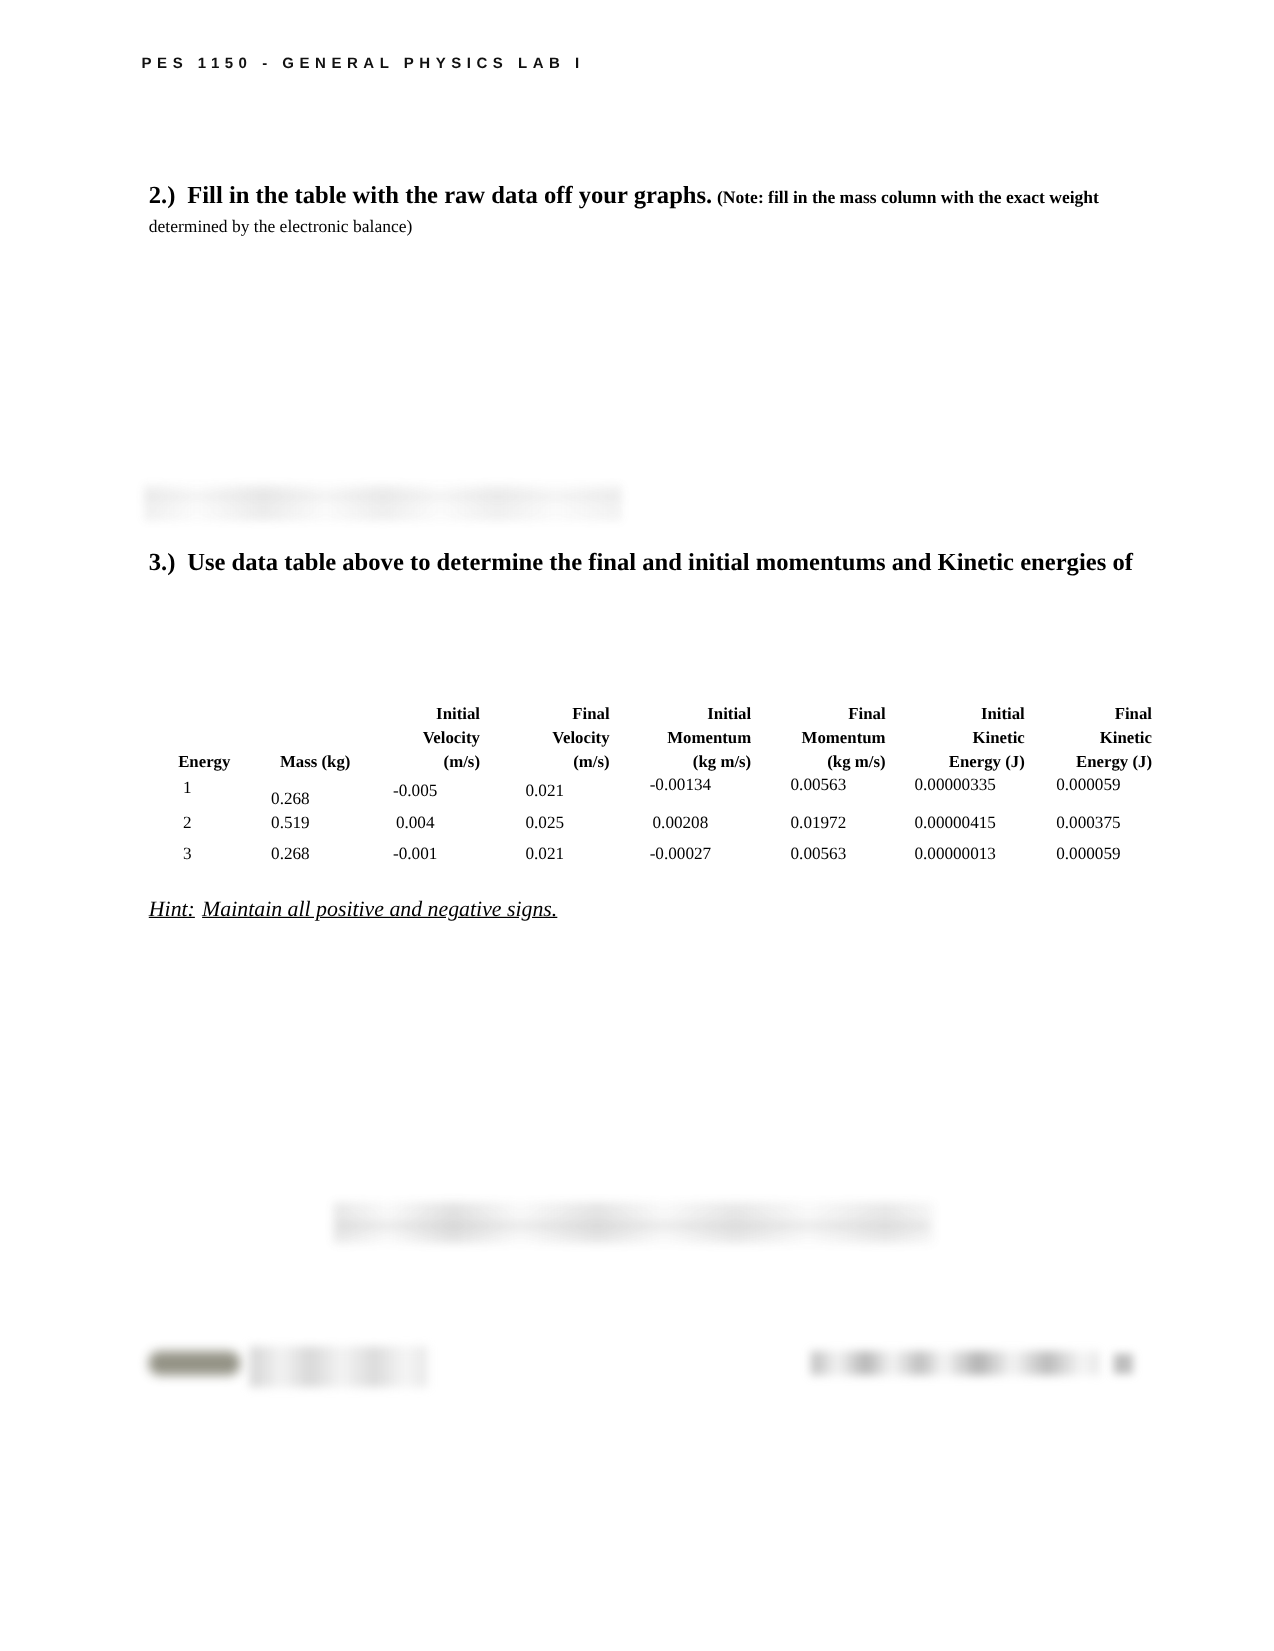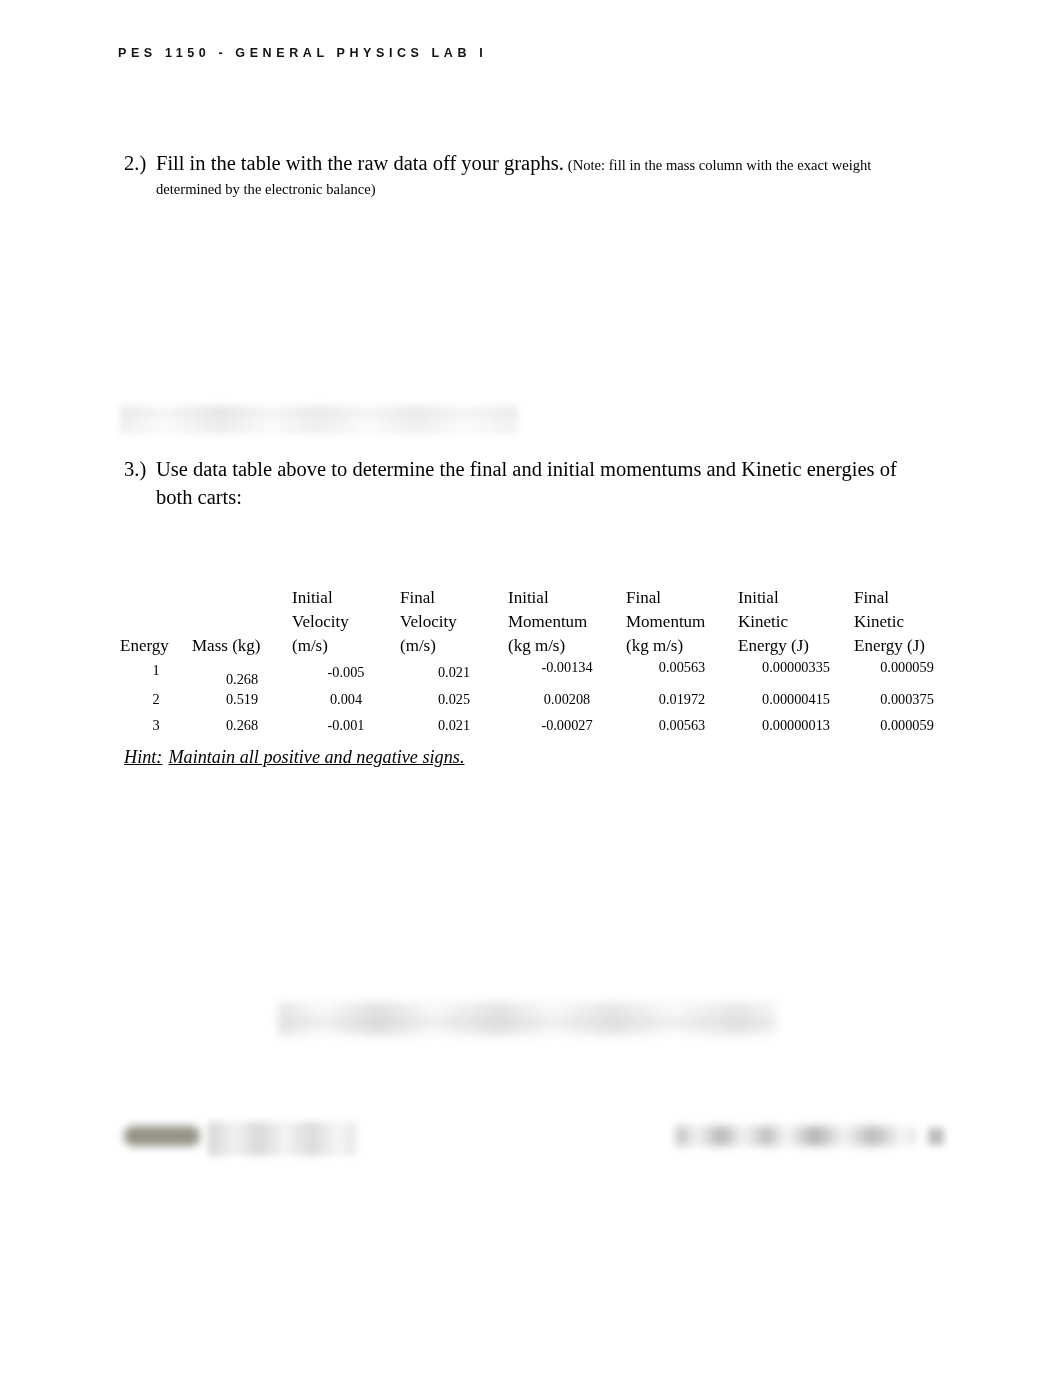--- a/index.html
+++ b/index.html
@@ -31,35 +31,35 @@
 
   
   .question {
     position: absolute;
     left: 124px;
     width: 830px;
   }
   .q-row {
     display: block;
     line-height: 1.30;
+    font-weight: bold;
   }
   .q-num {
     display: inline-block;
     width: 32px;
     font-size: 20.5px;
   }
   .q-main {
     font-size: 20.5px;
   }
   .q-note {
     font-size: 14.6px;
   }
   .q-indent {
     display: block;
-    margin-left: 32px;
     margin-top: 2px;
   }
 
   #question-2 { top: 150px; }
   #question-2 .q-indent { font-size: 14.6px; margin-top: 4px; }
 
   #question-3 { top: 456px; }
   #question-3 .q-indent { font-size: 20.5px; margin-top: 3px; }
 
   
@@ -126,23 +126,23 @@
   
   #data-table {
     position: absolute;
     left: 120px;
     top: 586px;
     width: 840px;
     border-collapse: collapse;
     table-layout: fixed;
   }
   #data-table th {
-    font-size: 17px;
-    font-weight: normal;
-    text-align: left;
+    font-size: 14px;
+    font-weight: bold;
+    text-align: right;
     vertical-align: bottom;
     line-height: 1.42;
     padding: 0;
     white-space: pre-line;
   }
   #data-table td {
     font-size: 14.3px;
     text-align: center;
     padding: 0;
     line-height: 1.0;
@@ -248,21 +248,20 @@
   </span>
   <span class="q-indent">determined by the electronic balance)</span>
 </div>
 
 <div class="redacted" id="redacted-table-1"></div>
 
 <div class="question" id="question-3">
   <span class="q-row">
     <span class="q-num">3.)</span><span class="q-main">Use data table above to determine the final and initial momentums and Kinetic energies of</span>
   </span>
-  <span class="q-indent">both carts:</span>
 </div>
 
 <table id="data-table">
   <colgroup>
     <col class="col-trial">
       <col class="col-mass">
       <col class="col-iv">
       <col class="col-fv">
     <col class="col-ip">
       <col class="col-fp">

